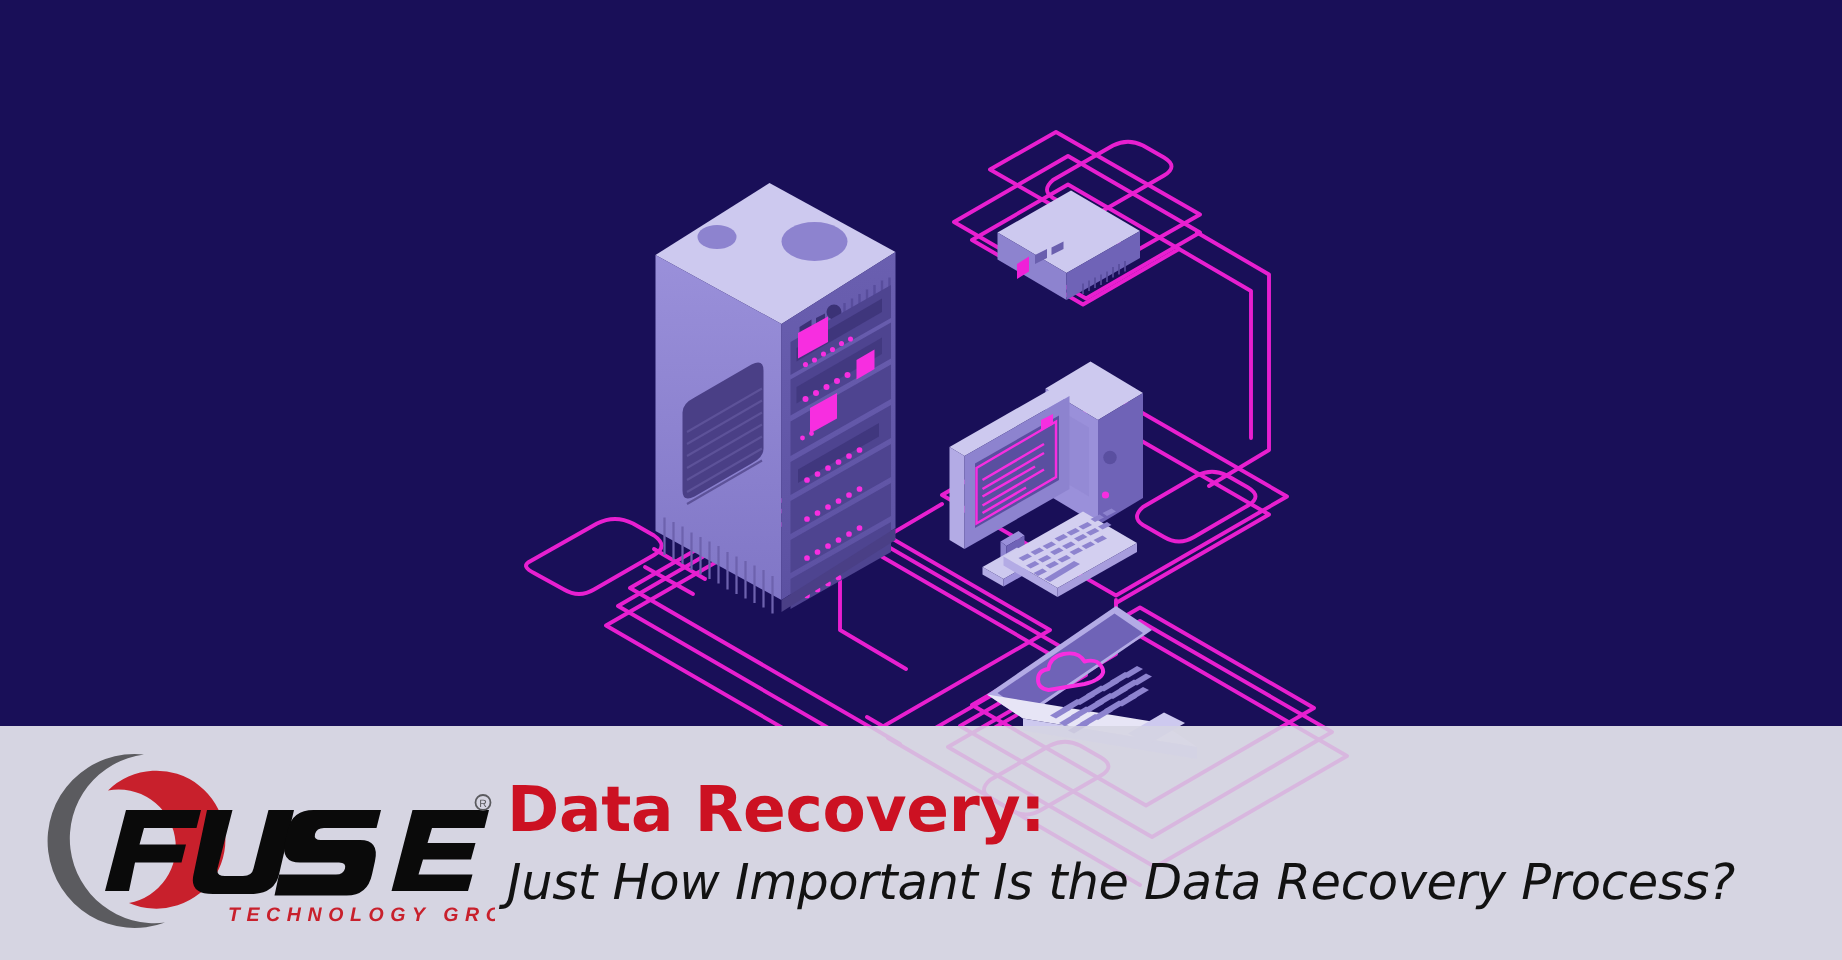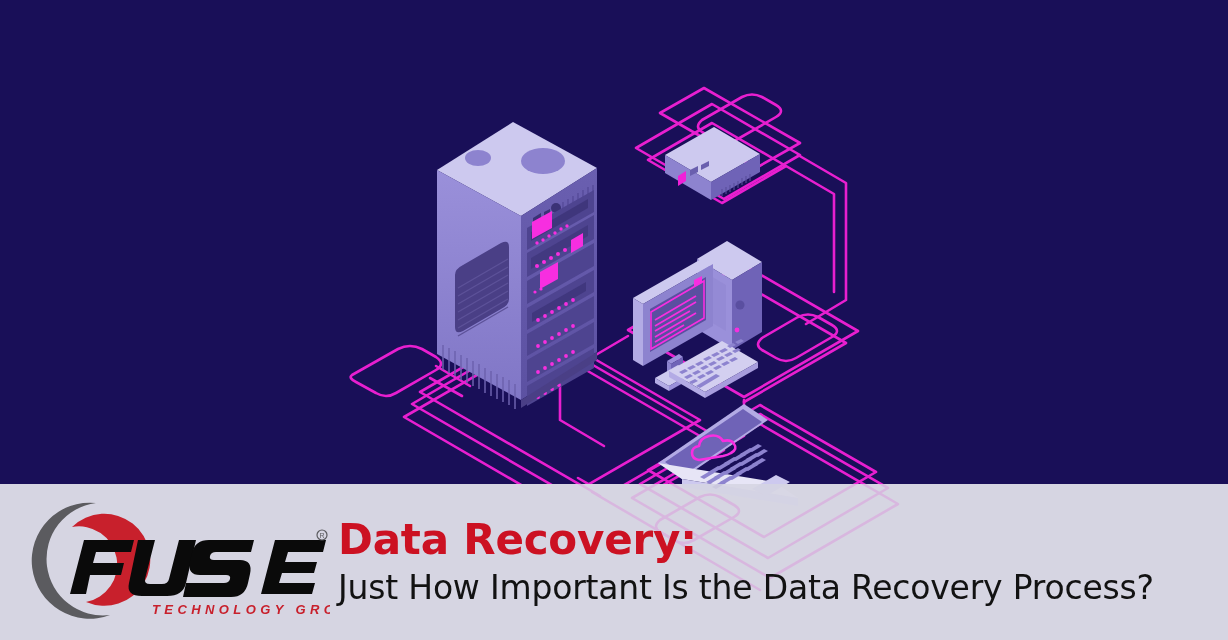--- a/index.html
+++ b/index.html
@@ -99,20 +99,21 @@
 
   #subhead {
     font-family: "DejaVu Sans", sans-serif;
     font-weight: normal;
     font-size: 33px;
     line-height: 40px;
     color: #121212;
     letter-spacing: -0.2px;
     margin: 0;
     white-space: nowrap;
+    font-style: italic;
   }
 </style>
 </head>
 <body>
 
 <div id="banner-root">
 
   <div id="hero-area">
   </div>
 

